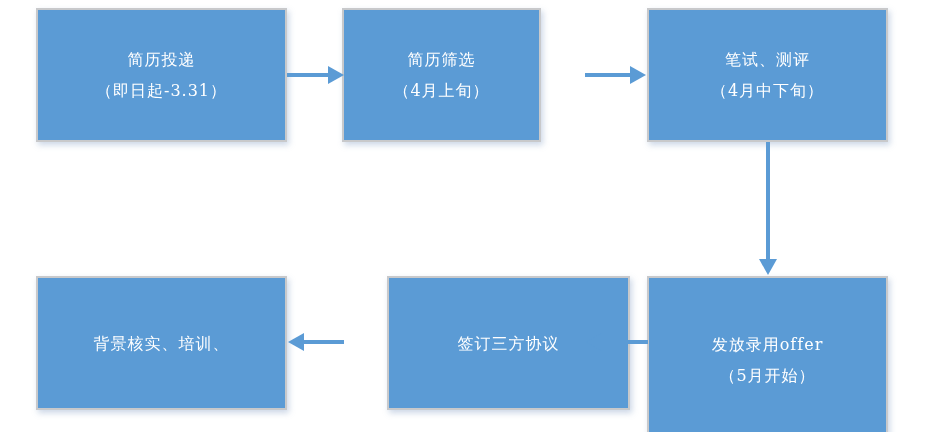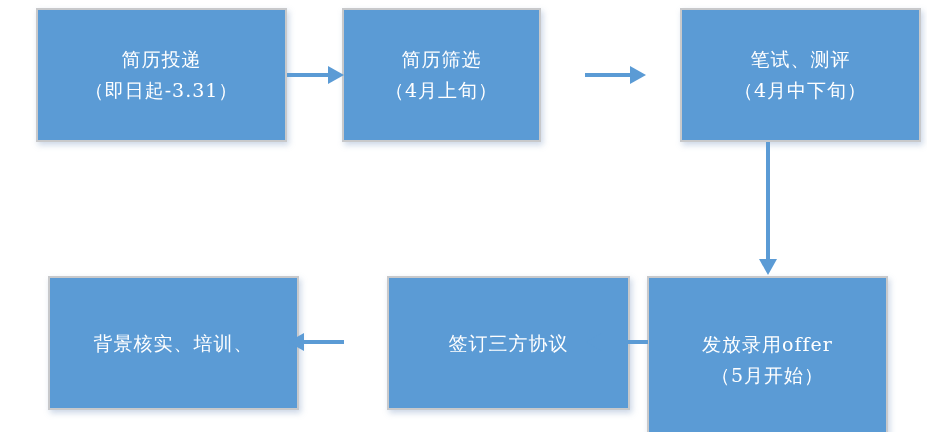--- a/index.html
+++ b/index.html
@@ -16,30 +16,30 @@
     box-sizing: border-box;
     background: var(--node-fill, #5B9BD5);
     border: 2px solid var(--node-border, #C8C9CB);
     box-shadow: 2px 3px 6px var(--shadow, rgba(122,149,192,0.38));
     color: var(--node-text, #ffffff);
     display: flex;
     flex-direction: column;
     align-items: center;
     justify-content: center;
     text-align: center;
-    font-size: 19px;
+    font-size: 16px;
     line-height: 31px;
     letter-spacing: 1px;
   }
   .node-1 { left: 36px;  top: 8px;   width: 251px; height: 134px; }
   .node-2 { left: 342px; top: 8px;   width: 199px; height: 134px; }
-  .node-3 { left: 647px; top: 8px;   width: 241px; height: 134px; margin-left: 33px; }
+  .node-3 { left: 647px; top: 8px;   width: 241px; height: 134px; }
   .node-4 { left: 647px; top: 276px; width: 241px; height: 168px; }
   .node-5 { left: 342px; top: 276px; width: 243px; height: 134px; margin-left: 45px; }
-  .node-6 { left: 48px;  top: 276px; width: 251px; height: 134px; }
+  .node-6 { left: 36px;  top: 276px; width: 251px; height: 134px; }
 
   .shaft { position: absolute; background: var(--arrow, #5B9BD5); }
   .head  { position: absolute; width: 0; height: 0; }
   .head.right {
     border-top: 9px solid transparent;
     border-bottom: 9px solid transparent;
     border-left: 16px solid var(--arrow, #5B9BD5);
   }
   .head.left {
     border-top: 9px solid transparent;

